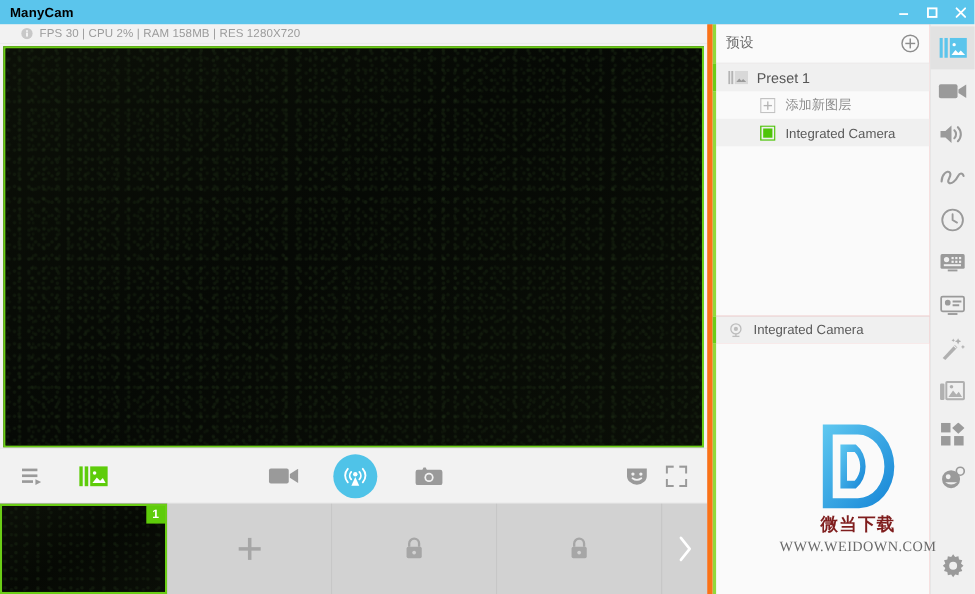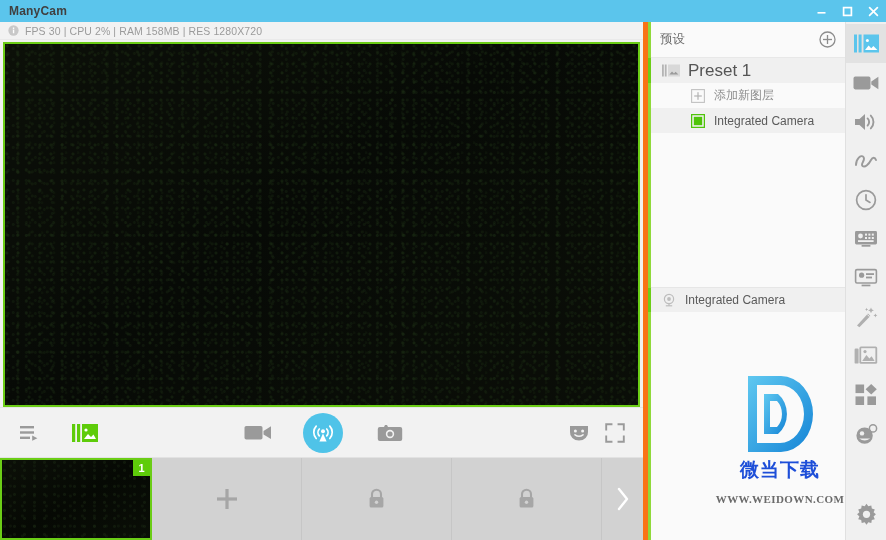--- a/index.html
+++ b/index.html
@@ -18,42 +18,42 @@
 
   
   .titlebar {
     height: 22px; min-height: 22px;
     background: #5bc5ec;
     display: flex; align-items: center;
     padding: 0 0 0 9px;
     position: relative; z-index: 20;
   }
   .title-text {
-    color: #404040; font-size: 12px; font-weight: bold;
+    color: #000000; font-size: 12px; font-weight: bold;
     letter-spacing: .2px; line-height: 22px;
   }
   .win-controls { margin-left: auto; display: flex; height: 22px; }
   .win-btn {
     width: 26px; height: 22px;
     display: flex; align-items: center; justify-content: center;
     cursor: pointer;
   }
   .win-btn svg { display:block; }
 
   
   .body-row { flex: 1; display: flex; min-height: 0; }
 
   
   .left-col { width: 643px; min-width: 643px; display: flex; flex-direction: column; }
 
   .infobar {
     height: 18px; min-height: 18px;
     background: #f2f2f2;
     display: flex; align-items: center; gap: 6px;
-    padding-left: 8px;
+    padding-left: 19px;
     border-bottom: 1px solid #eaeaea;
   }
   .info-icon { width: 11px; height: 11px; display:block; }
   .info-text { font-size: 10.5px; color: #9b9b9b; letter-spacing: .1px; }
 
   .stage {
     flex: 1; min-height: 0;
     background: #f2f2f2;
     padding: 2px 3px 0 3px;
     display: flex;
@@ -179,21 +179,21 @@
   .preset-row {
     height: 25px; display: flex; align-items: center;
     padding-left: 14px; gap: 8px;
     position: relative; cursor: pointer;
     background: #f0f0f0;
   }
   .preset-row .accent {
     position: absolute; left: 0; top: 0; width: 3px; height: 100%;
     background: #6bcd16;
   }
-  .preset-label { font-size: 17px; color: #555; }
+  .preset-label { font-size: 13px; color: #555; }
 
   .layer-row {
     height: 25px; display: flex; align-items: center;
     padding-left: 43px; gap: 9px; cursor: pointer;
   }
   .layer-row.alt { background: #f0f0f0; }
   .layer-label { font-size: 12px; color: #8d8d8d; }
   .layer-label.dark { color: #5a5a5a; }
 
   .vs-section { border-top: 1px solid #e6e6e6; }
@@ -227,28 +227,28 @@
   .rail-btn svg { display:block; }
 
   
   .watermark {
     position: absolute; right: 47px; bottom: 35px;
     width: 118px;
     display: flex; flex-direction: column; align-items: center;
     pointer-events: none; z-index: 10;
   }
   .wm-cn {
-    font-size: 19px; font-weight: bold; color: #1d4ed8;
+    font-size: 16px; font-weight: bold; color: #7f1d1d;
     letter-spacing: 1px; margin-top: 1px;
     font-family: Liberation Mono, monospace;
   }
   .wm-url {
-    font-size: 11px; color: #6a6a6a; letter-spacing: .4px;
-    font-family: "Liberation Serif", serif; font-weight: bold;
-    margin-top: 10px;
+    font-size: 13px; color: #6a6a6a; letter-spacing: .4px;
+    font-family: "Liberation Serif", serif; font-weight: normal;
+    margin-top: 1px;
   }
 </style>
 </head>
 <body>
 
 <div id="app">
 
   <div class="titlebar">
     <span class="title-text">ManyCam</span>
     <div class="win-controls">

